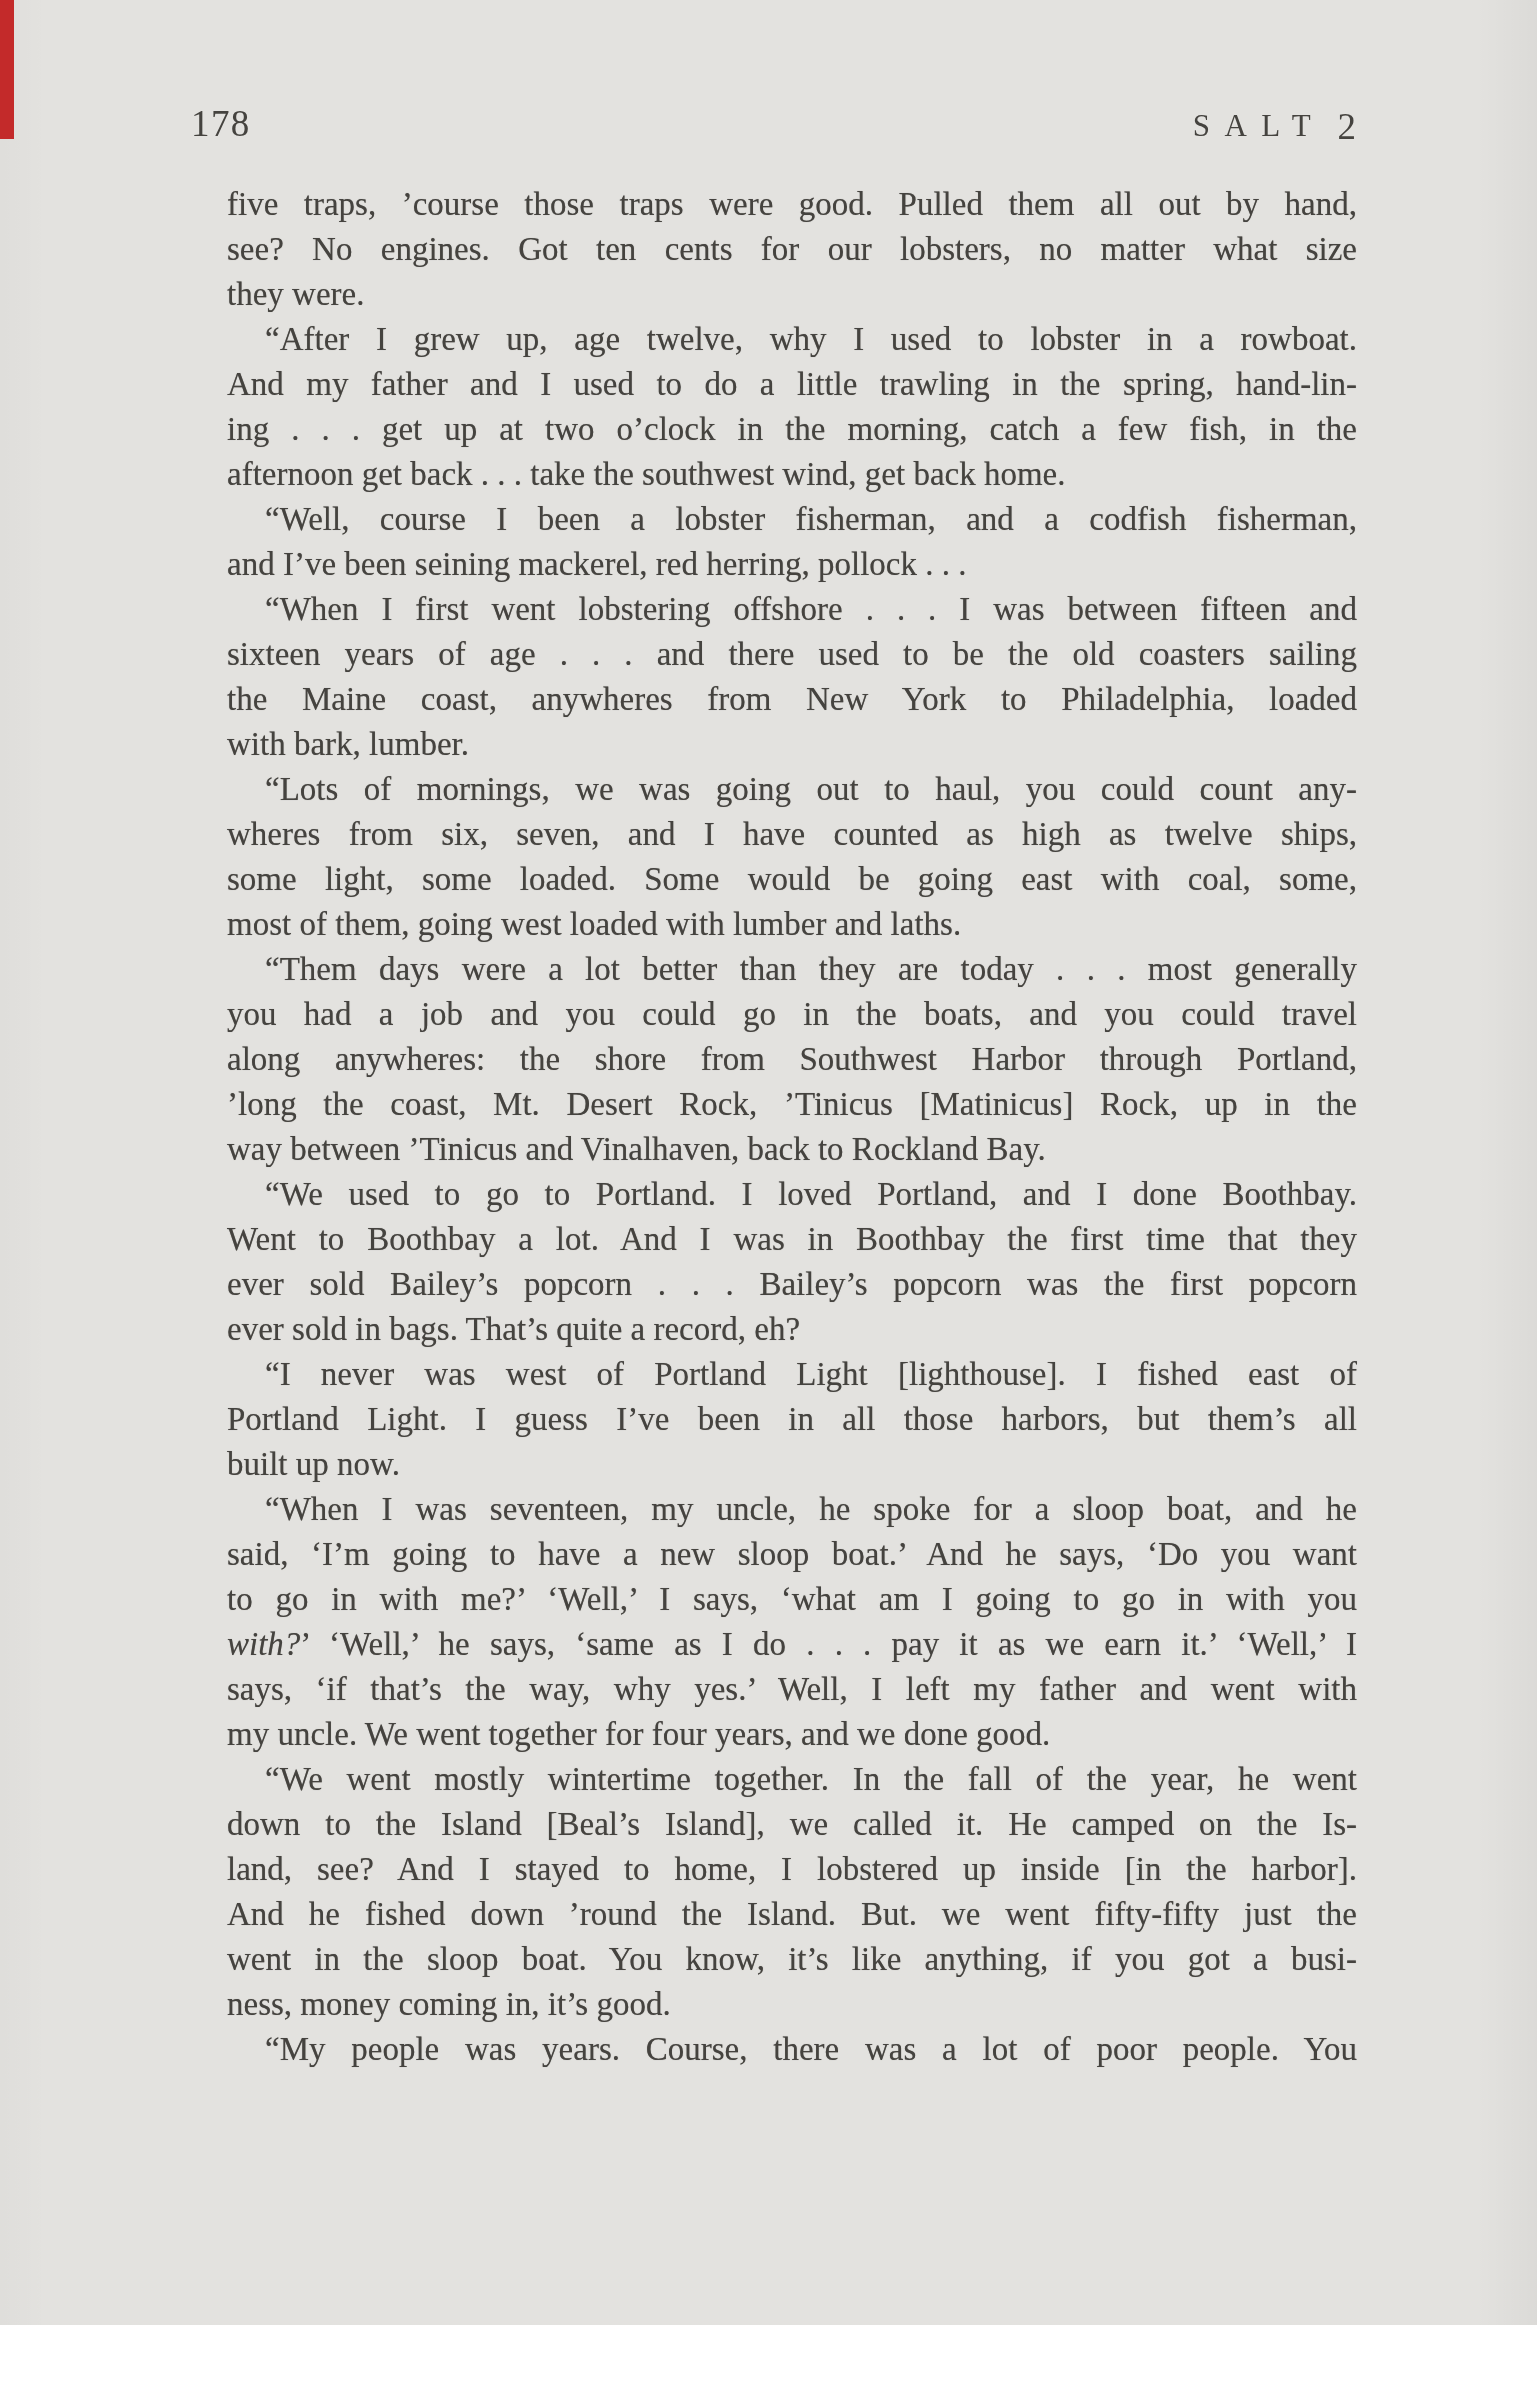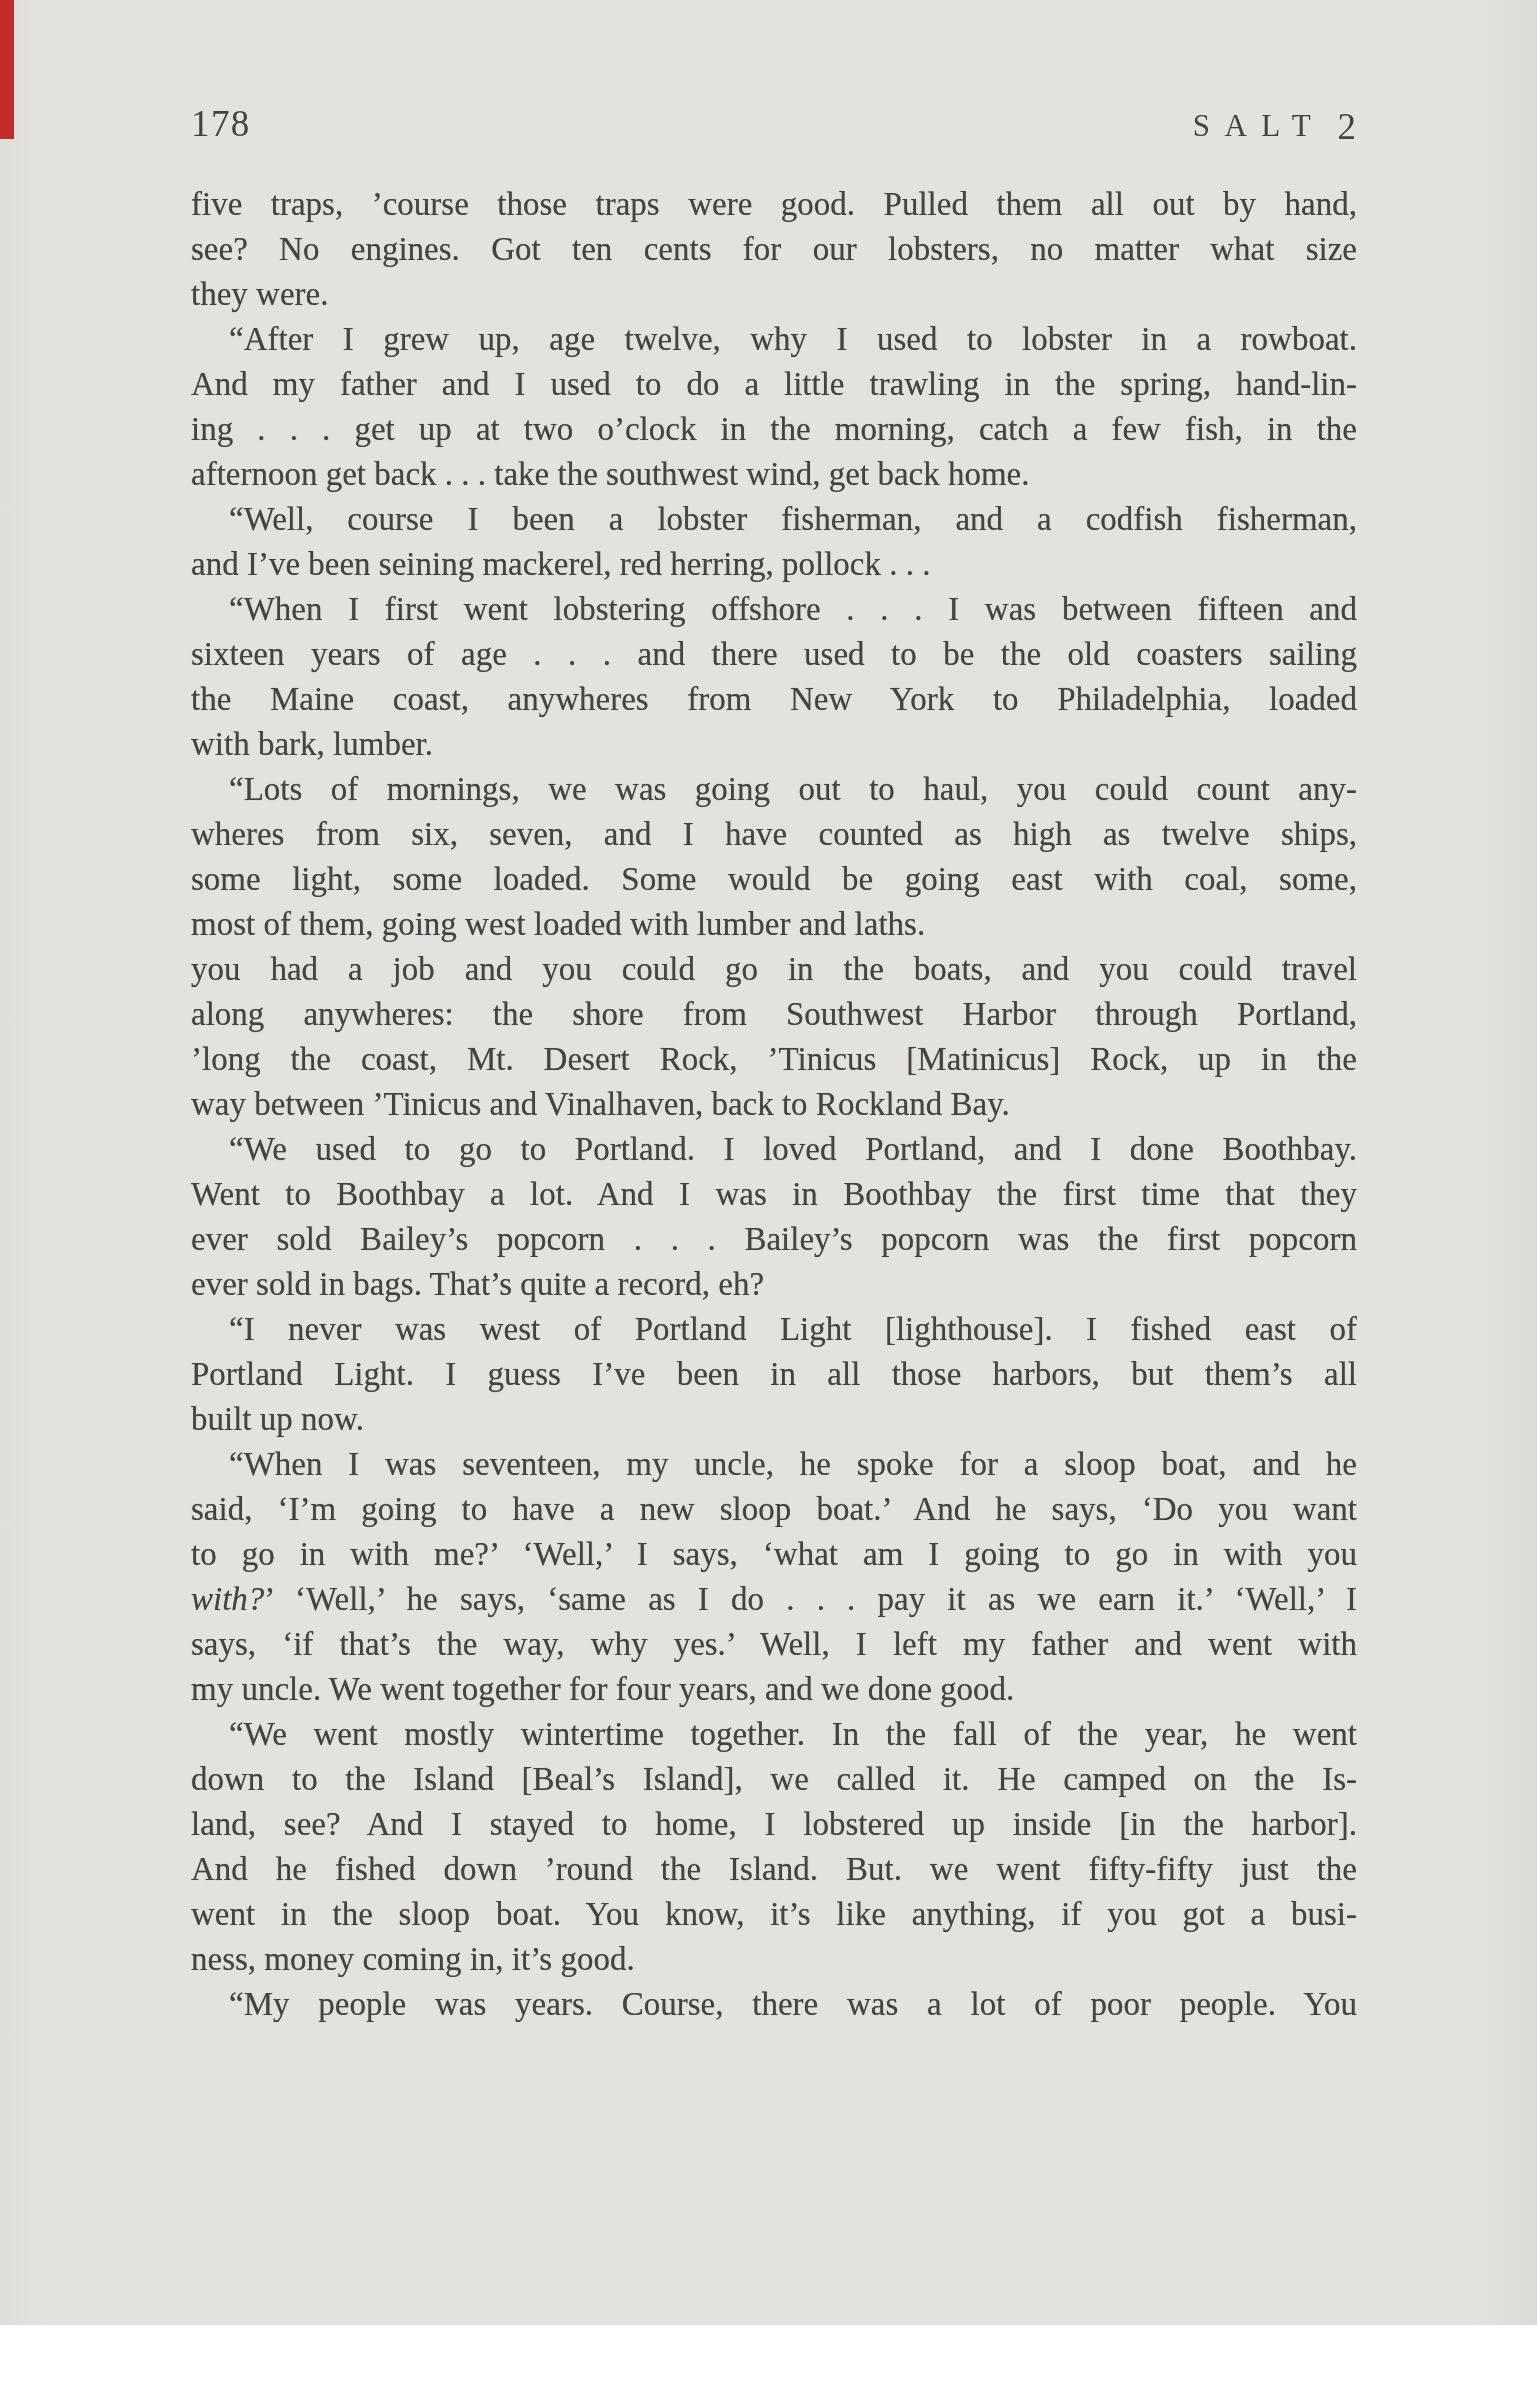--- a/index.html
+++ b/index.html
@@ -48,20 +48,21 @@
     top: 182px;
     width: 1166px;
     font-size: 33px;
     line-height: 45px;
     text-shadow: 0 0 0.7px rgba(69, 67, 63, 0.55);
   }
   .line {
     text-align: justify;
     text-align-last: justify;
     text-justify: inter-word;
+    margin-left: 36px;
   }
   .line.endline { text-align-last: left; }
   .line.indent { text-indent: 38px; }
   .it { font-style: italic; }
 </style>
 </head>
 <body>
 
 <div class="page">
   <div class="red-mark"></div>
@@ -85,20 +86,21 @@
       <div class="line indent">“Well, course I been a lobster fisherman, and a codfish fisherman,</div>
       <div class="line endline">and I’ve been seining mackerel, red herring, pollock . . .</div>
       <div class="line indent">“When I first went lobstering offshore . . . I was between fifteen and</div>
       <div class="line">sixteen years of age . . . and there used to be the old coasters sailing</div>
       <div class="line">the Maine coast, anywheres from New York to Philadelphia, loaded</div>
       <div class="line endline">with bark, lumber.</div>
       <div class="line indent">“Lots of mornings, we was going out to haul, you could count any-</div>
       <div class="line">wheres from six, seven, and I have counted as high as twelve ships,</div>
       <div class="line">some light, some loaded. Some would be going east with coal, some,</div>
       <div class="line endline">most of them, going west loaded with lumber and laths.</div>
+      <div class="line indent">“Them days were a lot better than they are today . . . most generally</div>
       <div class="line">you had a job and you could go in the boats, and you could travel</div>
       <div class="line">along anywheres: the shore from Southwest Harbor through Portland,</div>
       <div class="line">’long the coast, Mt. Desert Rock, ’Tinicus [Matinicus] Rock, up in the</div>
       <div class="line endline">way between ’Tinicus and Vinalhaven, back to Rockland Bay.</div>
       <div class="line indent">“We used to go to Portland. I loved Portland, and I done Boothbay.</div>
       <div class="line">Went to Boothbay a lot. And I was in Boothbay the first time that they</div>
       <div class="line">ever sold Bailey’s popcorn . . . Bailey’s popcorn was the first popcorn</div>
       <div class="line endline">ever sold in bags. That’s quite a record, eh?</div>
       <div class="line indent">“I never was west of Portland Light [lighthouse]. I fished east of</div>
       <div class="line">Portland Light. I guess I’ve been in all those harbors, but them’s all</div>

